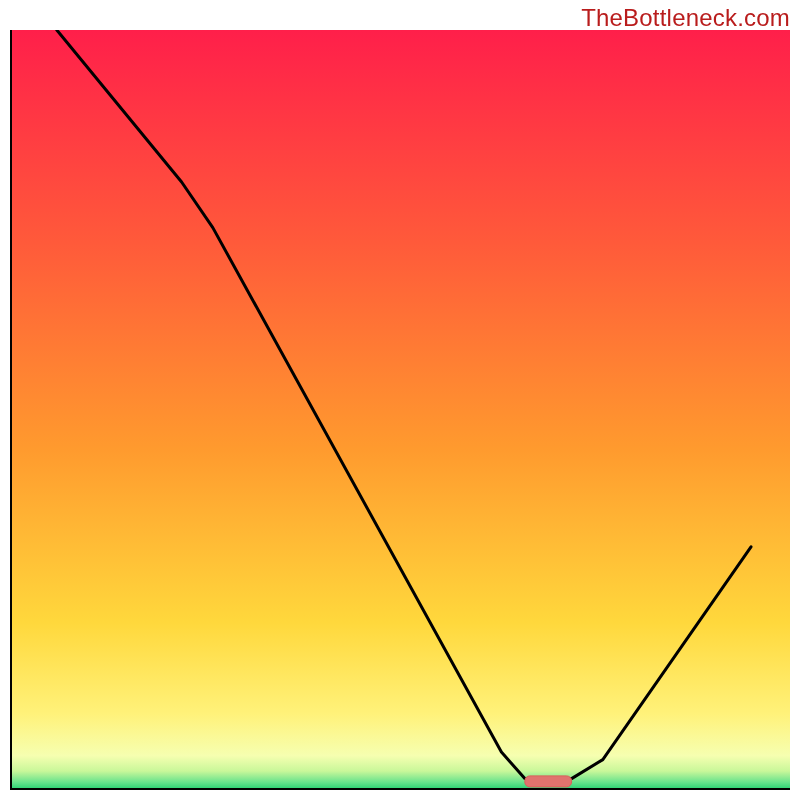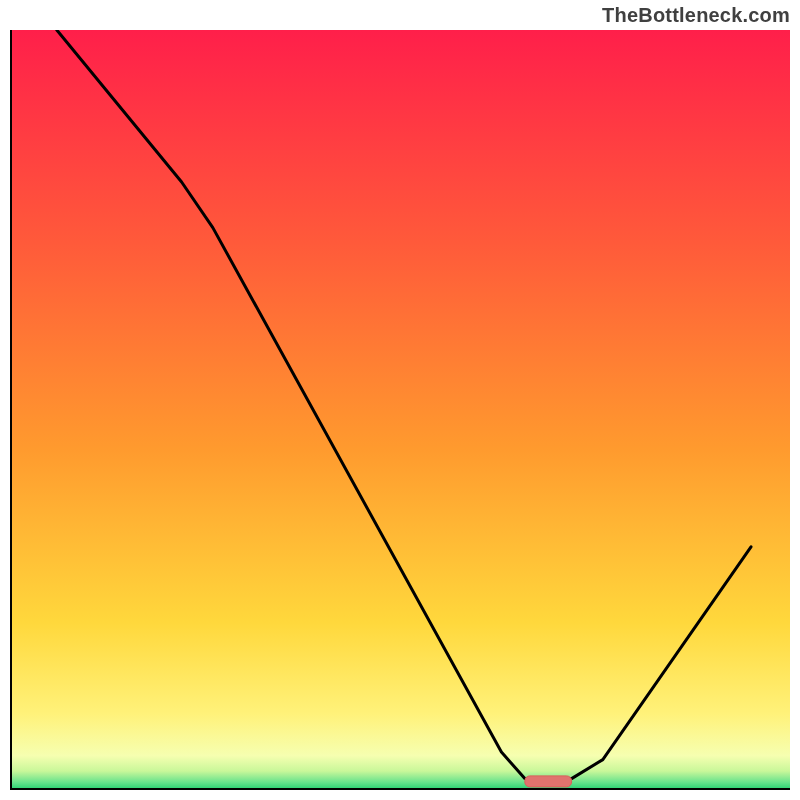--- a/index.html
+++ b/index.html
@@ -13,23 +13,23 @@
   }
   .canvas {
     position: relative;
     width: 800px;
     height: 800px;
   }
   .watermark {
     position: absolute;
     top: 4px;
     right: 10px;
-    font-size: 20px;
-    font-weight: bold;
-    color: #404040;
+    font-size: 24px;
+    font-weight: normal;
+    color: #b91c1c;
     letter-spacing: 0.2px;
     user-select: none;
   }
   .plot-frame {
     position: absolute;
     left: 10px;
     top: 30px;
     width: 780px;
     height: 760px;
     box-sizing: border-box;

